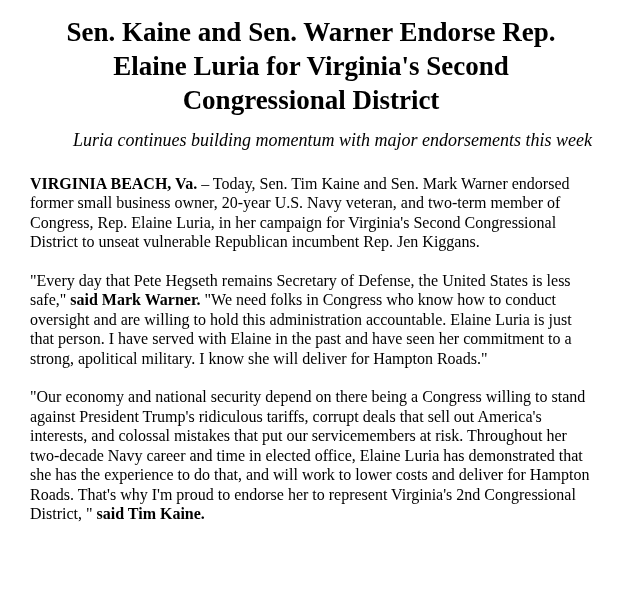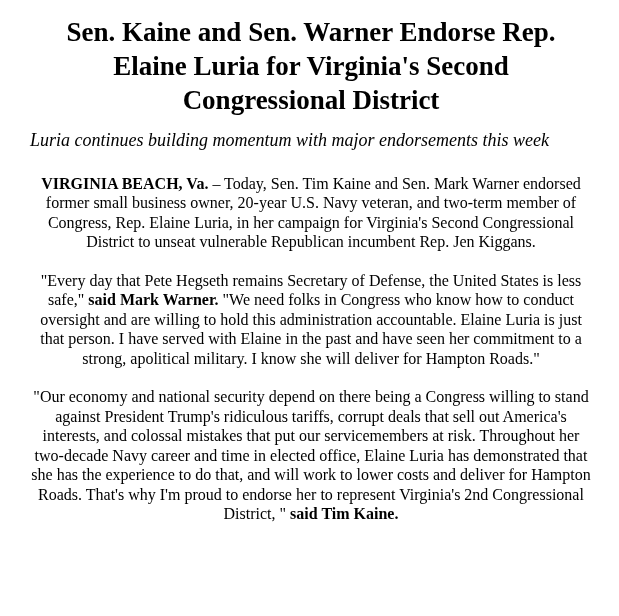--- a/index.html
+++ b/index.html
@@ -24,29 +24,29 @@
     font-size: 27px;
     font-weight: bold;
     line-height: 1.25;
     text-align: center;
     margin: 0 auto 13px auto;
     max-width: 548px;
   }
   .subtitle {
     font-size: 18px;
     font-style: italic;
-    text-align: left;
+    text-align: right;
     margin: 0 0 22px 0;
     line-height: 1.2;
   }
   .article-body p {
     font-size: 16px;
     line-height: 19.5px;
     margin: 0 0 19px 0;
-    text-align: center;
+    text-align: left;
   }
   .article-body b {
     font-weight: bold;
   }
 </style>
 </head>
 <body>
 
 <div class="page">
   <h1 class="headline">Sen. Kaine and Sen. Warner Endorse Rep. Elaine Luria for Virginia's Second Congressional District</h1>

